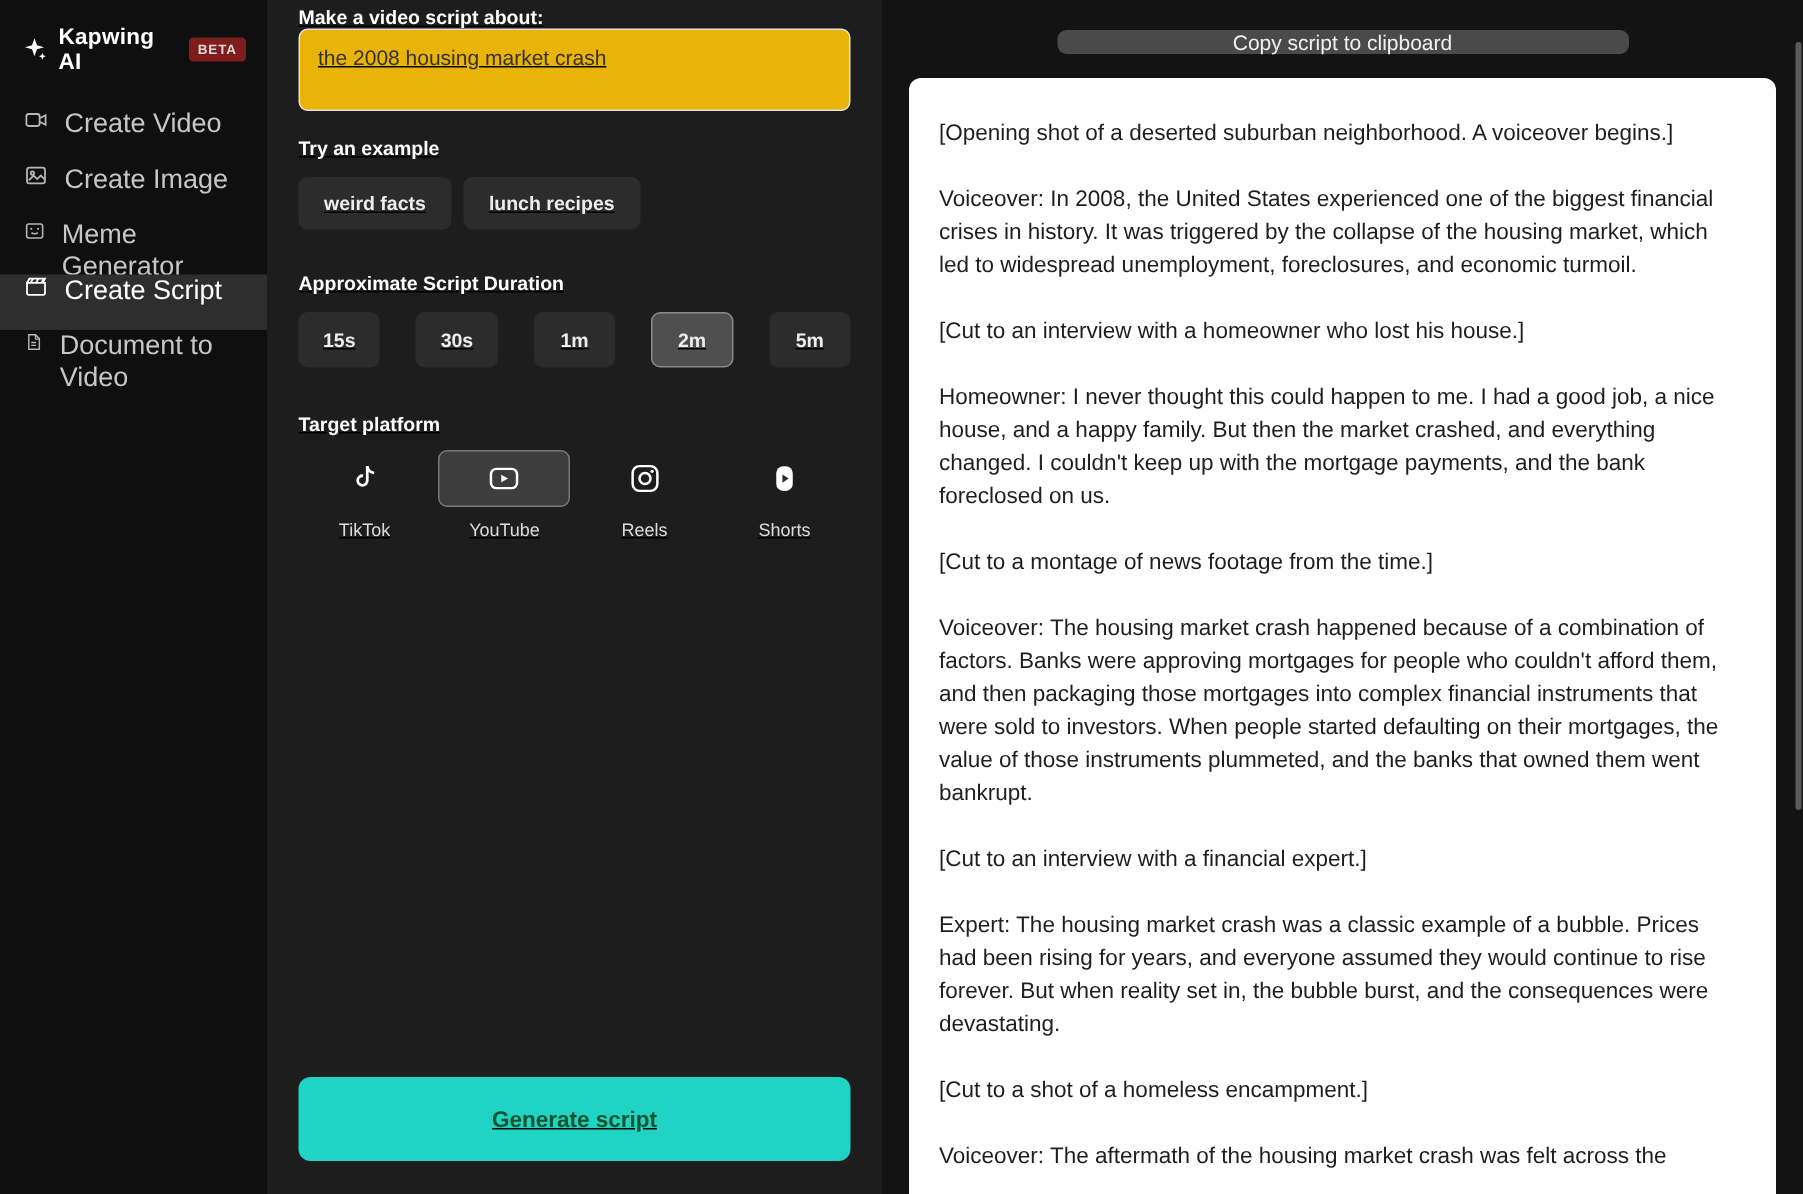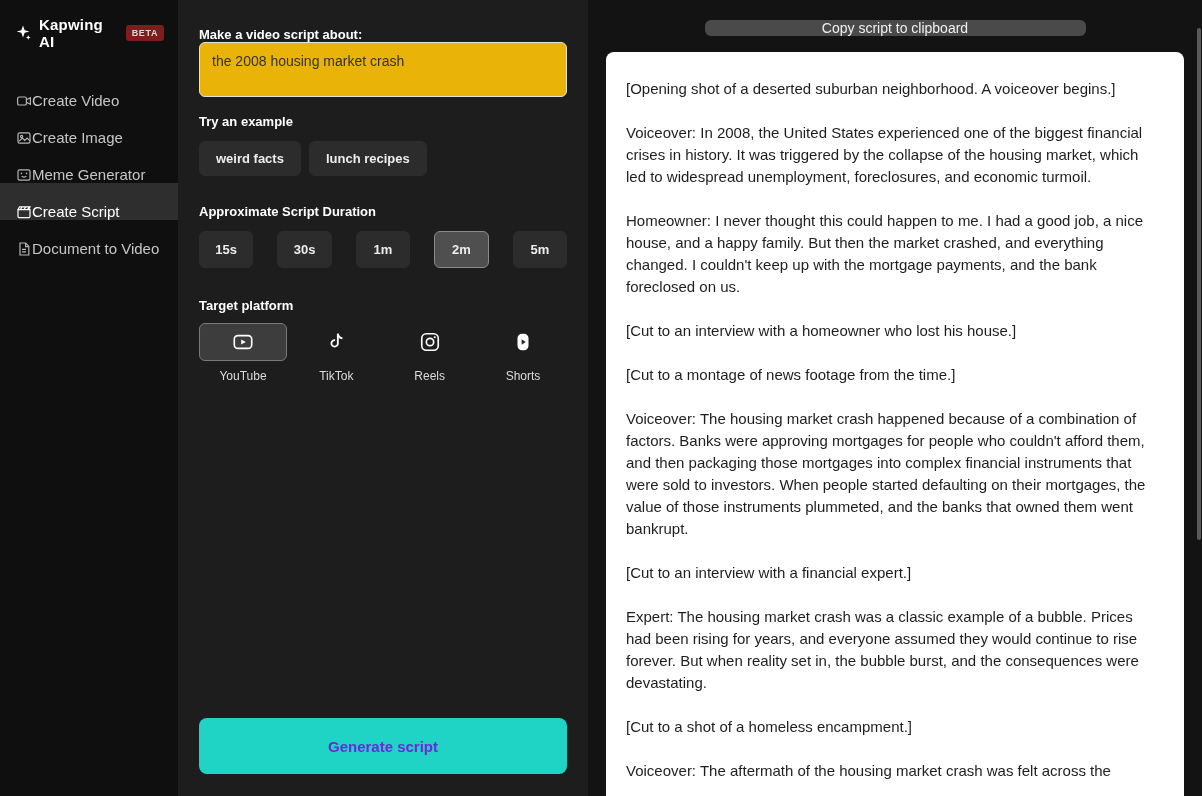--- a/index.html
+++ b/index.html
@@ -22,34 +22,34 @@
   }
   .logo-icon { width: 18px; height: 18px; display: inline-flex; }
   .logo-text { color: #FFFFFF; font-size: 15px; font-weight: 700; letter-spacing: .2px; }
   .beta-chip {
     background: #7f1d1d; color: #D9D9D9;
     font-size: 9px; font-weight: 700; letter-spacing: .6px;
     padding: 3px 6px; border-radius: 3px;
   }
   .menu { display: flex; flex-direction: column; margin-top: 8px; }
   .menu-item {
-    display: flex; align-items: flex-end; 
+    display: flex; align-items: flex-start; gap: 11px;
     height: 37px; padding: 0 16px;
-    color: #C6C6C6; font-size: 15px; cursor: pointer;
+    color: #C6C6C6; font-size: 18px; cursor: pointer;
   }
   .menu-item svg { width: 16px; height: 16px; stroke: #B5B5B5; fill: none; stroke-width: 1.5; }
   .menu-item.active { background: #2E2E2E; color: #FFFFFF; }
   .menu-item.active svg { stroke: #FFFFFF; }
 
   
   .panel {
     width: 410px; min-width: 410px; height: 100%;
     background: #1D1D1D;
-    padding: 27px 21px 22px 21px;
-    display: flex; flex-direction: column;
+    padding: 4px 21px 22px 21px;
+    display: flex; flex-direction: column; text-decoration: underline;
   }
   .panel h3 { color: #FFFFFF; font-size: 13px; font-weight: 700; }
   .prompt-input {
     width: 100%; height: 55px;
     background: #eab308; border: 1px solid #E2E2E2; border-radius: 6px;
     padding: 10px 12px; font-size: 14px; color: #333333;
     font-family: "Liberation Sans", "DejaVu Sans", sans-serif;
     resize: none; outline: none;
   }
   .examples-label { margin-top: 17px; }
@@ -75,21 +75,21 @@
   .plat-btn {
     width: 88px; height: 38px; border-radius: 6px;
     background: transparent; border: 1px solid transparent;
     display: flex; align-items: center; justify-content: center;
   }
   .plat.selected .plat-btn { background: #3D3D3D; border-color: #7A7A7A; }
   .plat-btn svg { width: 22px; height: 22px; }
   .plat-name { margin-top: 8px; color: #DCDCDC; font-size: 12px; }
   .generate-btn {
     margin-top: auto; width: 100%; height: 56px;
-    background: #1FD4C5; color: #6d28d9;
+    background: #1FD4C5; color: #14532d;
     border: none; border-radius: 8px;
     font-size: 15px; font-weight: 700; cursor: pointer;
     font-family: inherit;
   }
 
   
   .output {
     flex: 1; height: 100%;
     background: #131313;
     display: flex; flex-direction: column; align-items: center;
@@ -192,37 +192,37 @@
   <div class="dur-row">
     <button class="dur-btn">15s</button>
     <button class="dur-btn">30s</button>
     <button class="dur-btn">1m</button>
     <button class="dur-btn selected">2m</button>
     <button class="dur-btn">5m</button>
   </div>
 
   <h3 class="platform-label">Target platform</h3>
   <div class="plat-row">
+    <div class="plat">
+      <span class="plat-btn">
+        <svg viewBox="0 0 24 24">
+            <path d="M14 3v10.5a3.5 3.5 0 1 1-3-3.46" fill="none" stroke="#FFFFFF" stroke-width="2"></path>
+            <path d="M14 3c.4 2.6 2.4 4.6 5 5" fill="none" stroke="#FFFFFF" stroke-width="2"></path>
+          </svg>
+      </span>
+      <span class="plat-name">TikTok</span>
+    </div>
     <div class="plat selected">
       <span class="plat-btn">
         <svg viewBox="0 0 24 24">
             <rect x="2.5" y="5" width="19" height="14" rx="4" fill="none" stroke="#FFFFFF" stroke-width="1.8"></rect>
             <path d="M10 9.2 15 12l-5 2.8z" fill="#FFFFFF"></path>
           </svg>
       </span>
       <span class="plat-name">YouTube</span>
-    </div>
-    <div class="plat">
-      <span class="plat-btn">
-        <svg viewBox="0 0 24 24">
-            <path d="M14 3v10.5a3.5 3.5 0 1 1-3-3.46" fill="none" stroke="#FFFFFF" stroke-width="2"></path>
-            <path d="M14 3c.4 2.6 2.4 4.6 5 5" fill="none" stroke="#FFFFFF" stroke-width="2"></path>
-          </svg>
-      </span>
-      <span class="plat-name">TikTok</span>
     </div>
     <div class="plat">
       <span class="plat-btn">
         <svg viewBox="0 0 24 24">
             <rect x="3" y="3" width="18" height="18" rx="5" fill="none" stroke="#FFFFFF" stroke-width="1.8"></rect>
             <circle cx="12" cy="12" r="4" fill="none" stroke="#FFFFFF" stroke-width="1.8"></circle>
             <circle cx="17.2" cy="6.8" r="1.2" fill="#FFFFFF"></circle>
           </svg>
       </span>
       <span class="plat-name">Reels</span>
@@ -239,22 +239,22 @@
   </div>
 
   <button class="generate-btn">Generate script</button>
 </section>
 
 <section class="output">
   <button class="copy-btn">Copy script to clipboard</button>
   <div class="script-card">
       <p class="script-p">[Opening shot of a deserted suburban neighborhood. A voiceover begins.]</p>
       <p class="script-p">Voiceover: In 2008, the United States experienced one of the biggest financial crises in history. It was triggered by the collapse of the housing market, which led to widespread unemployment, foreclosures, and economic turmoil.</p>
+      <p class="script-p">[Cut to an interview with a homeowner who lost his house.]</p>
       <p class="script-p">Homeowner: I never thought this could happen to me. I had a good job, a nice house, and a happy family. But then the market crashed, and everything changed. I couldn't keep up with the mortgage payments, and the bank foreclosed on us.</p>
-      <p class="script-p">[Cut to an interview with a homeowner who lost his house.]</p>
       <p class="script-p">[Cut to a montage of news footage from the time.]</p>
       <p class="script-p">Voiceover: The housing market crash happened because of a combination of factors. Banks were approving mortgages for people who couldn't afford them, and then packaging those mortgages into complex financial instruments that were sold to investors. When people started defaulting on their mortgages, the value of those instruments plummeted, and the banks that owned them went bankrupt.</p>
       <p class="script-p">[Cut to an interview with a financial expert.]</p>
       <p class="script-p">Expert: The housing market crash was a classic example of a bubble. Prices had been rising for years, and everyone assumed they would continue to rise forever. But when reality set in, the bubble burst, and the consequences were devastating.</p>
       <p class="script-p">[Cut to a shot of a homeless encampment.]</p>
       <p class="script-p">Voiceover: The aftermath of the housing market crash was felt across the</p>
     </div>
   <div class="scrollbar-thumb"></div>
 </section>
 

